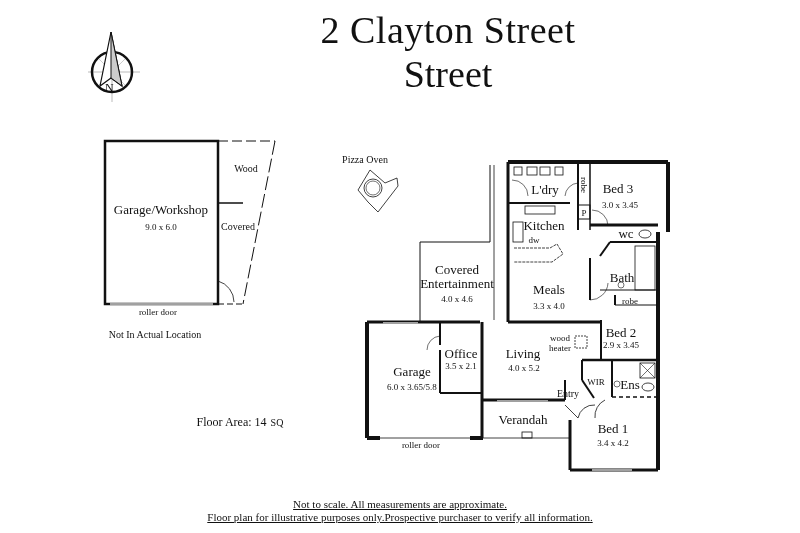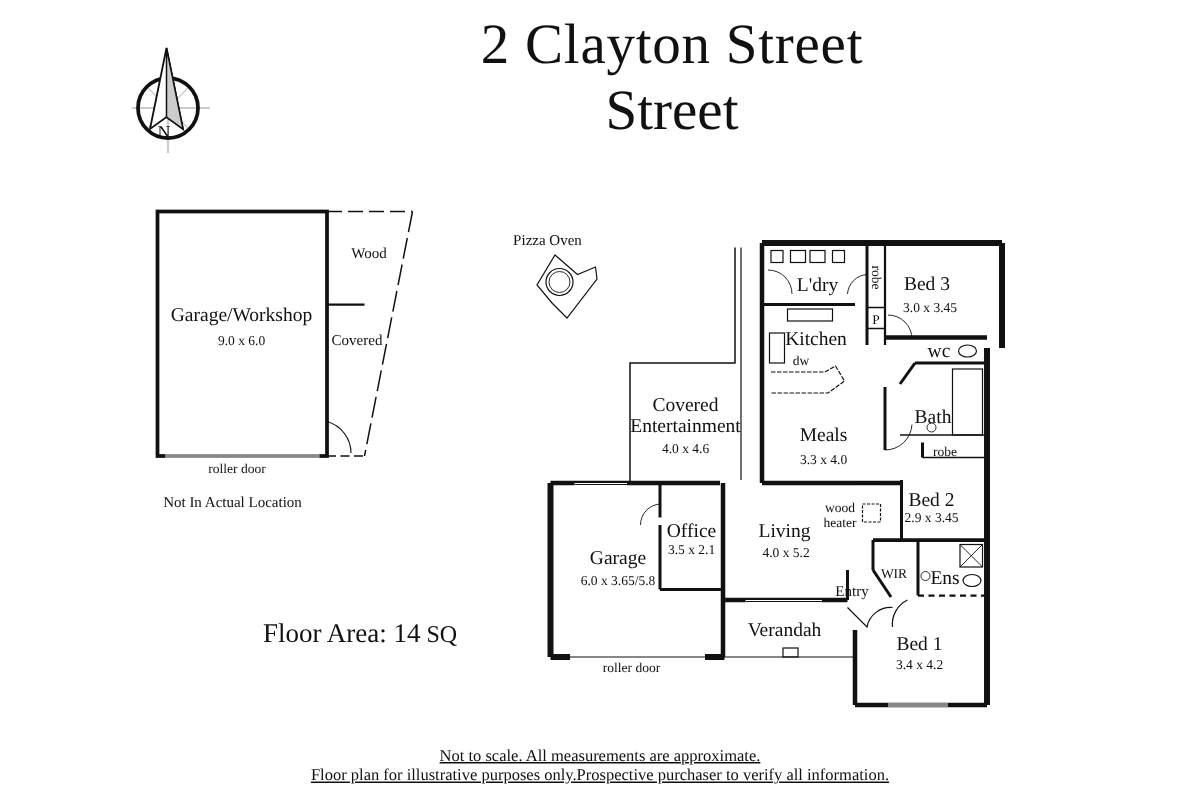--- a/index.html
+++ b/index.html
@@ -11,22 +11,22 @@
   .t2 { top: 52px; font-size: 38px; }
   svg.plan { position: absolute; left: 0; top: 0; }
   svg text { font-family: "Liberation Serif", serif; fill: #111; }
   .room { font-size: 13px; }
   .dim { font-size: 9px; }
   .small { font-size: 10px; }
   .note { position: absolute; font-family: "Liberation Serif", serif; font-size: 11px;
           text-align: center; color: #111; text-decoration: underline; }
   .area { position: absolute; left: 130px; top: 412px; width: 220px; text-align: center;
           font-family: "Liberation Serif", serif; }
-  .area .big { font-size: 18px; }
-  .area .sq { font-size: 16px; }
+  .area .big { font-size: 12px; }
+  .area .sq { font-size: 10px; }
   .area .sub { font-size: 10.5px; display: block; margin-top: 0px; }
 </style>
 </head>
 <body>
 
 <div class="title t1">2 Clayton Street</div>
 <div class="title t2">Street</div>
 
 <svg class="plan" width="800" height="533" viewBox="0 0 800 533">
 

